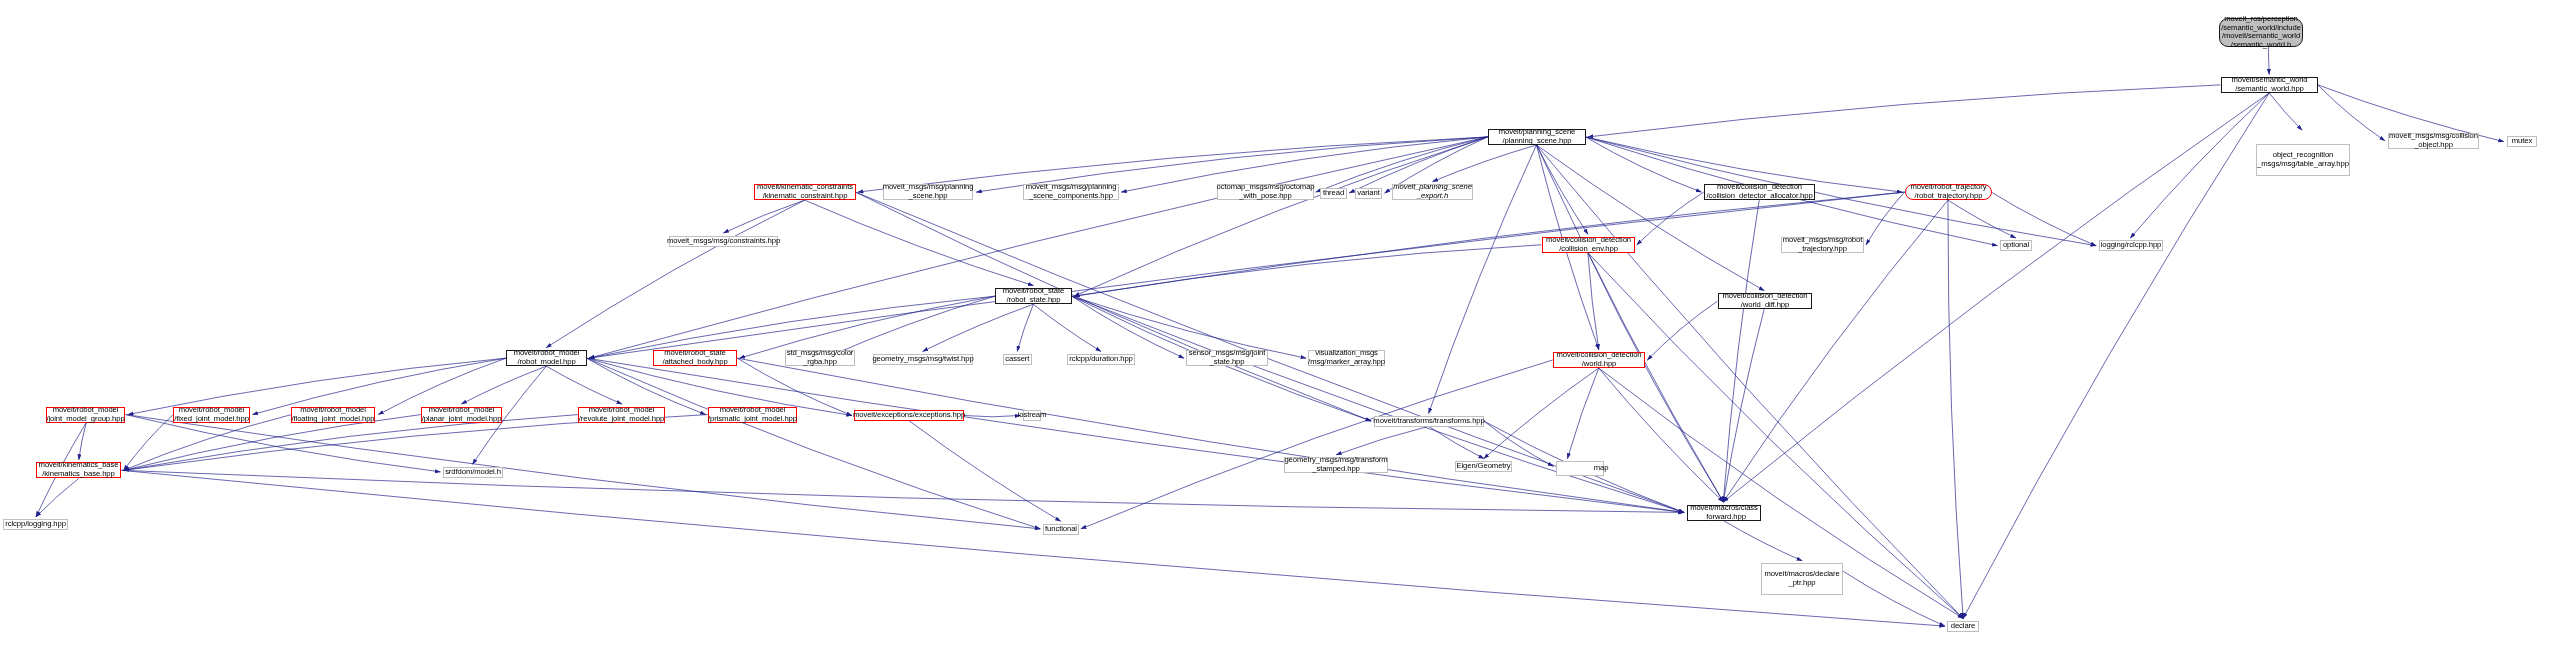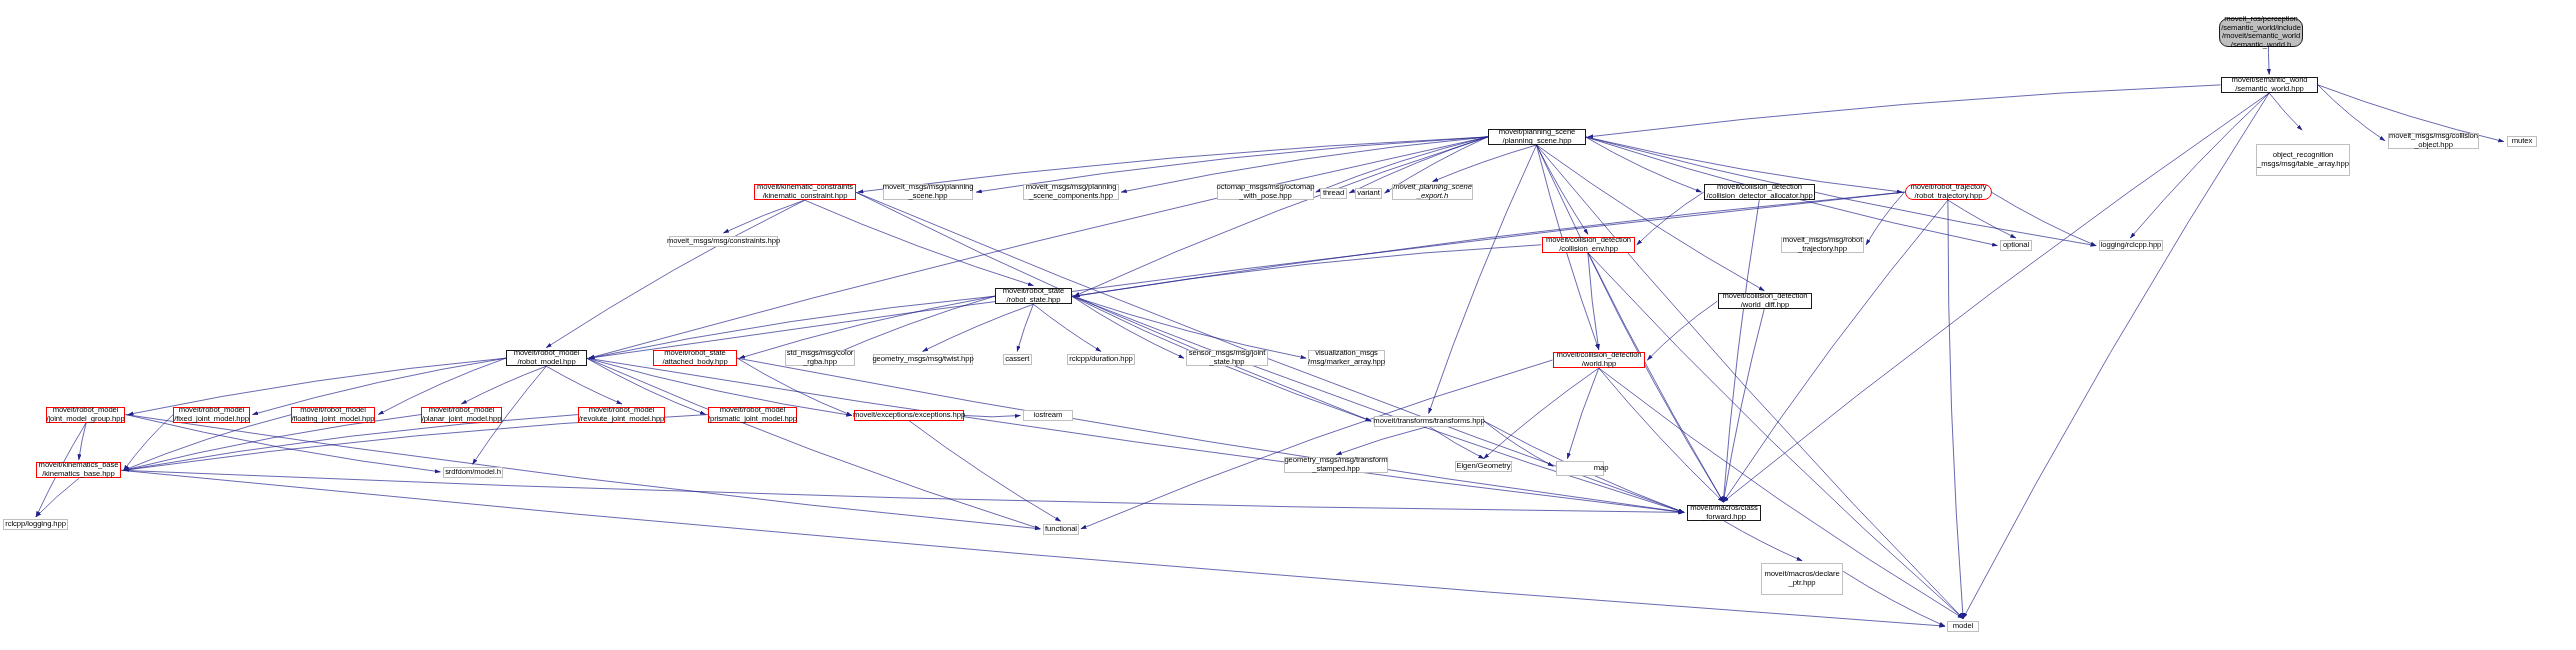--- a/index.html
+++ b/index.html
@@ -205,27 +205,27 @@
 /planar_joint_model.hpp</div>
       <div class="node red" style="left: 578px; top: 407px; width: 87px; height: 16px;">moveit/robot_model
 /revolute_joint_model.hpp</div>
       <div class="node red" style="left: 708px; top: 407px; width: 89px; height: 16px;">moveit/robot_model
 /prismatic_joint_model.hpp</div>
       <div class="node red" style="left: 854px; top: 410px; width: 110px; height: 10.5px;">moveit/exceptions/exceptions.hpp</div>
       <div class="node red" style="left: 36px; top: 462px; width: 85px; height: 16px;">moveit/kinematics_base
 /kinematics_base.hpp</div>
       <div class="node " style="left: 443px; top: 467px; width: 60px; height: 10.5px;">srdfdom/model.h</div>
       <div class="node " style="left: 3.1px; top: 519px; width: 65px; height: 10.5px;">rclcpp/logging.hpp</div>
-      <div class="node " style="left: 1023px; top: 410px; width: 50px; height: 10.5px;">iostream</div>
+      <div class="node " style="left: 1023px; top: 410px; width: 18px; height: 10.5px;">iostream</div>
       <div class="node " style="left: 1374px; top: 416px; width: 110px; height: 10.5px;">moveit/transforms/transforms.hpp</div>
       <div class="node " style="left: 1284px; top: 457px; width: 104px; height: 16px;">geometry_msgs/msg/transform
 _stamped.hpp</div>
       <div class="node " style="left: 1455px; top: 461px; width: 57px; height: 10.5px;">Eigen/Geometry</div>
       <div class="node " style="left: 1556px; top: 461px; width: 23.6px; height: 15px; padding-left: 44px;">map</div>
       <div class="node black" style="left: 1687px; top: 505px; width: 74px; height: 16px;">moveit/macros/class
 _forward.hpp</div>
       <div class="node " style="left: 1043px; top: 524px; width: 36px; height: 10.5px;">functional</div>
       <div class="node " style="left: 1761px; top: 563px; width: 82px; height: 32px;">moveit/macros/declare
 _ptr.hpp</div>
-      <div class="node " style="left: 1947px; top: 621px; width: 32px; height: 10.5px;">model</div>
+      <div class="node " style="left: 1947px; top: 621px; width: 32px; height: 10.5px;">declare</div>
     </div>
 </div>
 
 
 </body></html>

